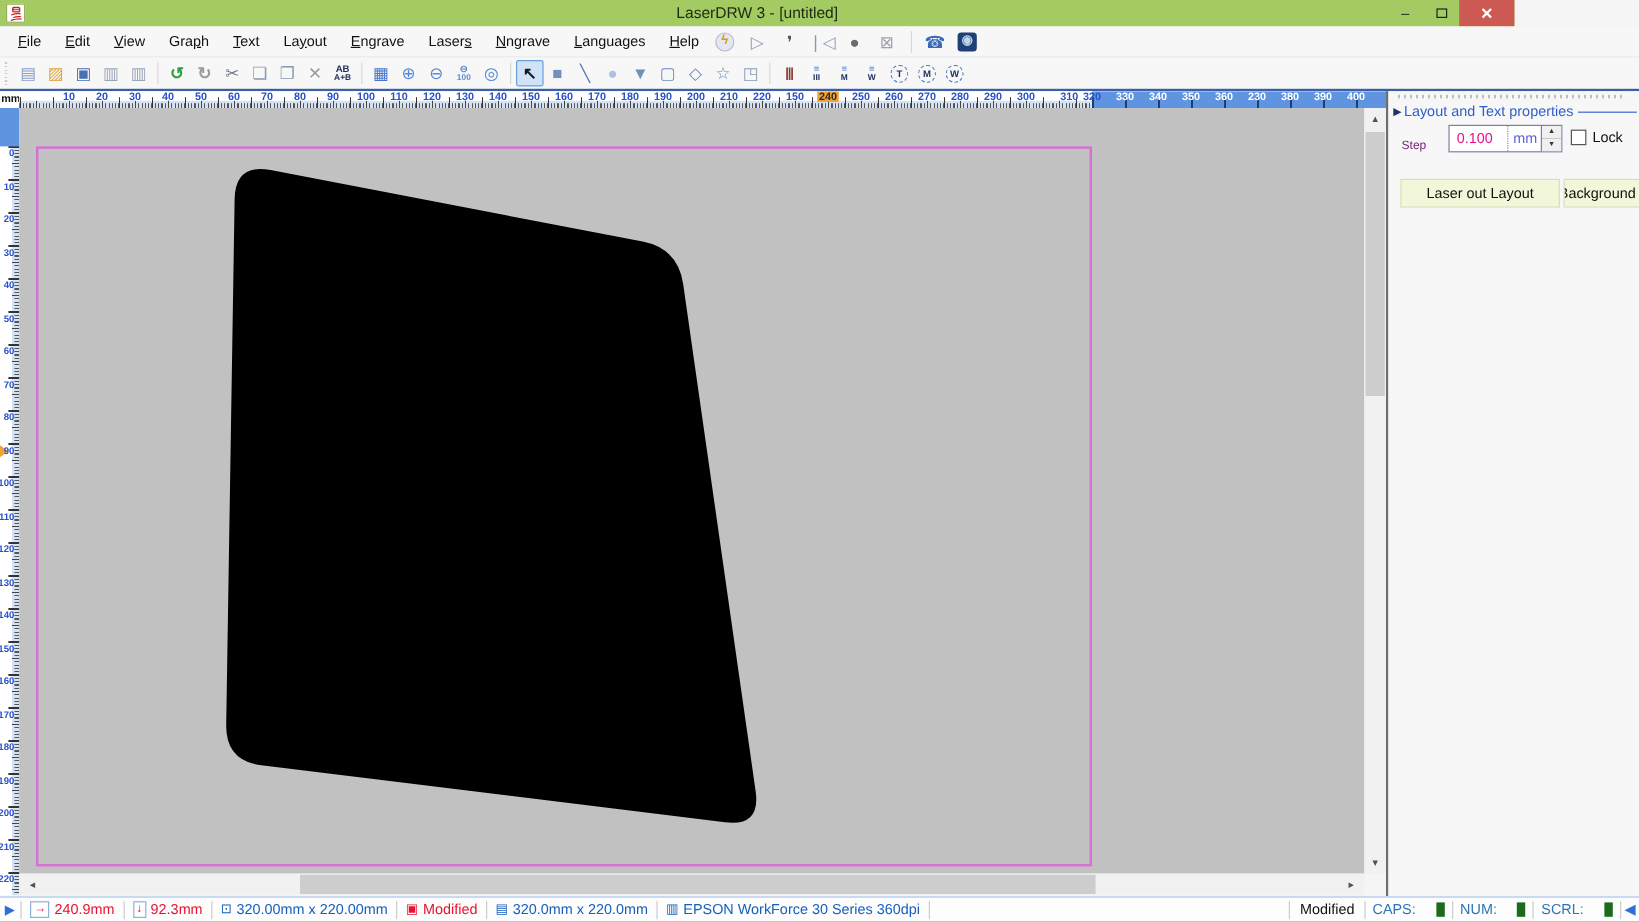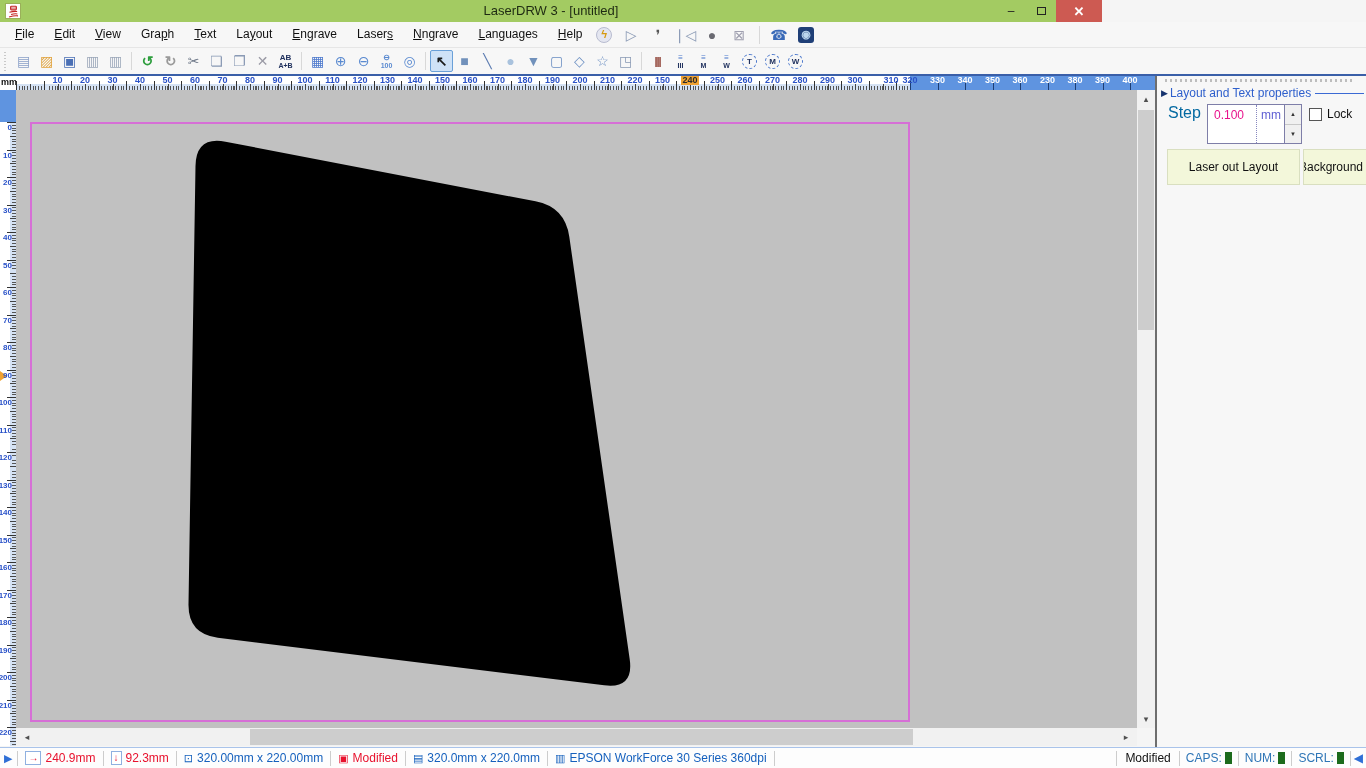--- a/index.html
+++ b/index.html
@@ -2,21 +2,21 @@
 <html><head>
 <meta charset="utf-8">
 <style>
   html,body{margin:0;padding:0;background:#9a9a9a;}
   #app{position:relative;width:1366px;height:768px;overflow:hidden;
        font-family:"Liberation Sans",sans-serif;background:#f5f5f5;
        -webkit-font-smoothing:antialiased;}
   #app *{box-sizing:border-box;}
 
   
-  .titlebar{position:absolute;left:0;top:0;width:1102px;height:22px;background:var(--c-title);}
+  .titlebar{position:absolute;left:0;top:0;width:1262px;height:22px;background:var(--c-title);}
   .logo{position:absolute;left:5px;top:3px;width:16px;height:16px;background:#fff;
         border:1px solid #9ab05a;display:flex;align-items:center;justify-content:center;}
   .wtitle{position:absolute;left:0;right:0;top:0;height:22px;line-height:22px;text-align:center;
         font-size:13px;color:#1e2a12;}
   .winbtns{position:absolute;right:0;top:0;height:22px;display:flex;}
   .wb{width:30px;height:22px;display:flex;align-items:center;justify-content:center;
       font-size:12px;color:#222;cursor:default;}
   .wb.close{width:46px;background:var(--c-close);color:#fff;font-size:13px;font-weight:bold;}
   .resglyph{width:9px;height:8px;border:1px solid #222;position:relative;background:var(--c-title);}
   .resglyph:before{content:"";position:absolute;left:2px;top:-3px;width:9px;height:8px;border:1px solid #222;z-index:-1;}
@@ -106,50 +106,50 @@
   
   .divider{position:absolute;left:1155px;top:76px;width:2px;height:671px;background:#6e6e6e;}
   .panel{position:absolute;left:1157px;top:76px;width:209px;height:671px;background:#f7f7f7;overflow:hidden;}
   .pgrip{position:absolute;left:8px;top:3px;width:190px;height:3px;
          background:repeating-linear-gradient(90deg,#bdbdbd 0 2px,transparent 2px 5px);}
   .ptitle{position:absolute;left:4px;top:10px;right:0;display:flex;align-items:center;height:14px;}
   .pmark{color:#16336e;font-size:9px;margin-right:2px;}
   .ptitle .txt{color:var(--c-ptitle);font-size:12px;white-space:nowrap;}
   .pline{flex:1;height:0;border-top:1px solid #3b6ad4;margin:0 2px 0 4px;}
   .steprow{position:absolute;left:0;top:28px;width:209px;height:24px;}
-  .steplabel{position:absolute;left:11px;top:0;font-size:16px;color:#0369a1;}
-  .stepfield{position:absolute;left:50px;top:0;height:40px;display:flex;border:1px solid #7e7ea8;background:#fff;}
+  .steplabel{position:absolute;left:11px;top:12px;font-size:10px;color:#701a75;}
+  .stepfield{position:absolute;left:50px;top:0;height:23px;display:flex;border:1px solid #7e7ea8;background:#fff;}
   .stepval{width:48px;font-size:12px;color:var(--c-stepval);padding:3px 0 0 6px;}
   .stepunit{width:28px;font-size:12px;color:var(--c-stepunit);padding:3px 0 0 4px;
             border-left:1px dotted #8888c0;}
   .spin{width:17px;display:flex;flex-direction:column;border-left:1px solid #7e7ea8;}
   .spin span{flex:1;display:flex;align-items:center;justify-content:center;font-size:6px;color:#333;
              background:#f0f0f0;border-bottom:1px solid #c8c8c8;}
   .spin span:last-child{border-bottom:none;}
   .lockbox{position:absolute;left:152px;top:4px;width:13px;height:13px;background:#fff;border:1px solid #555;}
   .locklabel{position:absolute;left:170px;top:3px;font-size:12px;color:#111;}
-  .pbtn{position:absolute;top:73px;height:36px;background:var(--c-btn);border:1px solid #d9dfc0;
+  .pbtn{position:absolute;top:73px;height:24px;background:var(--c-btn);border:1px solid #d9dfc0;
         font-size:12px;color:#111;display:flex;align-items:center;justify-content:center;cursor:default;}
   .pbtn.laser{left:10px;width:133px;}
   .pbtn.bg{left:146px;width:132px;overflow:hidden;justify-content:flex-start;}
   .pbtn.bg .lbl{margin-left:-5px;white-space:nowrap;}
 
   
   .statusbar{position:absolute;left:0;top:747px;width:1366px;height:21px;background:#fdfdfd;
              border-top:1px solid #a9c3ea;display:flex;align-items:center;font-size:12px;}
   .sb-start{color:#2f6fd6;font-size:11px;padding:0 5px 0 4px;}
   .sb-end{color:#2f6fd6;font-size:12px;padding:0 3px;}
   .sdiv{width:1px;height:15px;background:#cdcdcd;}
   .sitem{display:flex;align-items:center;gap:4px;padding:0 7px;white-space:nowrap;}
   .sitem .sicon{font-size:11px;line-height:12px;}
   .sitem .sicon.boxed{border:1px solid #8fb0e0;background:#fff;padding:0 2px;font-size:10px;}
   .red{color:var(--c-red);}
   .blue{color:var(--c-blue);}
   .locale{padding:0 8px;color:#111;}
-  .skey{display:flex;align-items:center;gap:3px;padding:0 6px;color:#2e75b6;}
+  .skey{display:flex;align-items:center;gap:17px;padding:0 6px;color:#2e75b6;}
   .skey .blk{width:7px;height:12px;background:var(--c-green);display:inline-block;}
 </style>
 </head>
 <body>
 
 <div id="app" style="--c-title: #a3cb62; --c-close: #cd5a52; --c-line: #3a5fa8; --c-rulhl: #5f94e0; --c-page: #d66fd6; --c-ptitle: #2e5fcc; --c-stepval: #e8128c; --c-stepunit: #5f5fd3; --c-btn: #f3f7da; --c-red: #e8112d; --c-blue: #1560bd; --c-green: #1c6b1c;">
 
   <div class="titlebar">
     <span class="logo">
       <svg width="13" height="13" viewBox="0 0 16 16">

